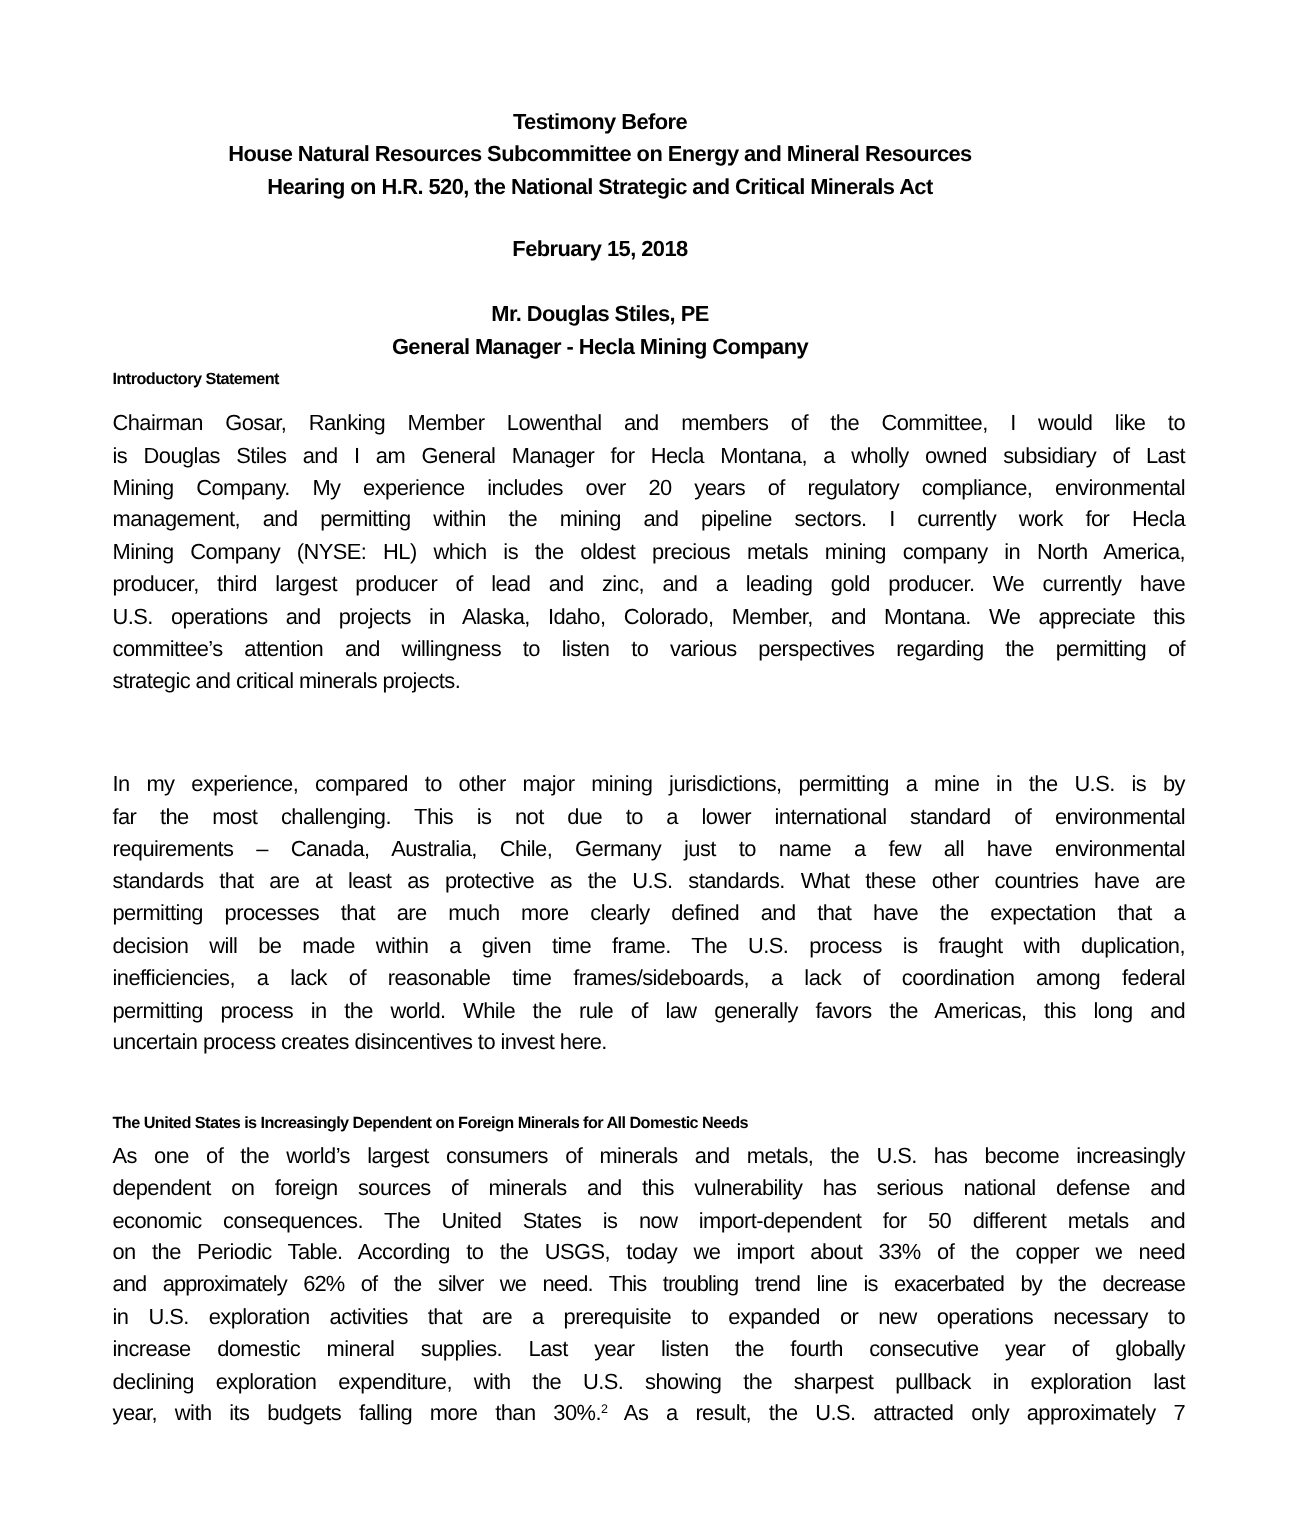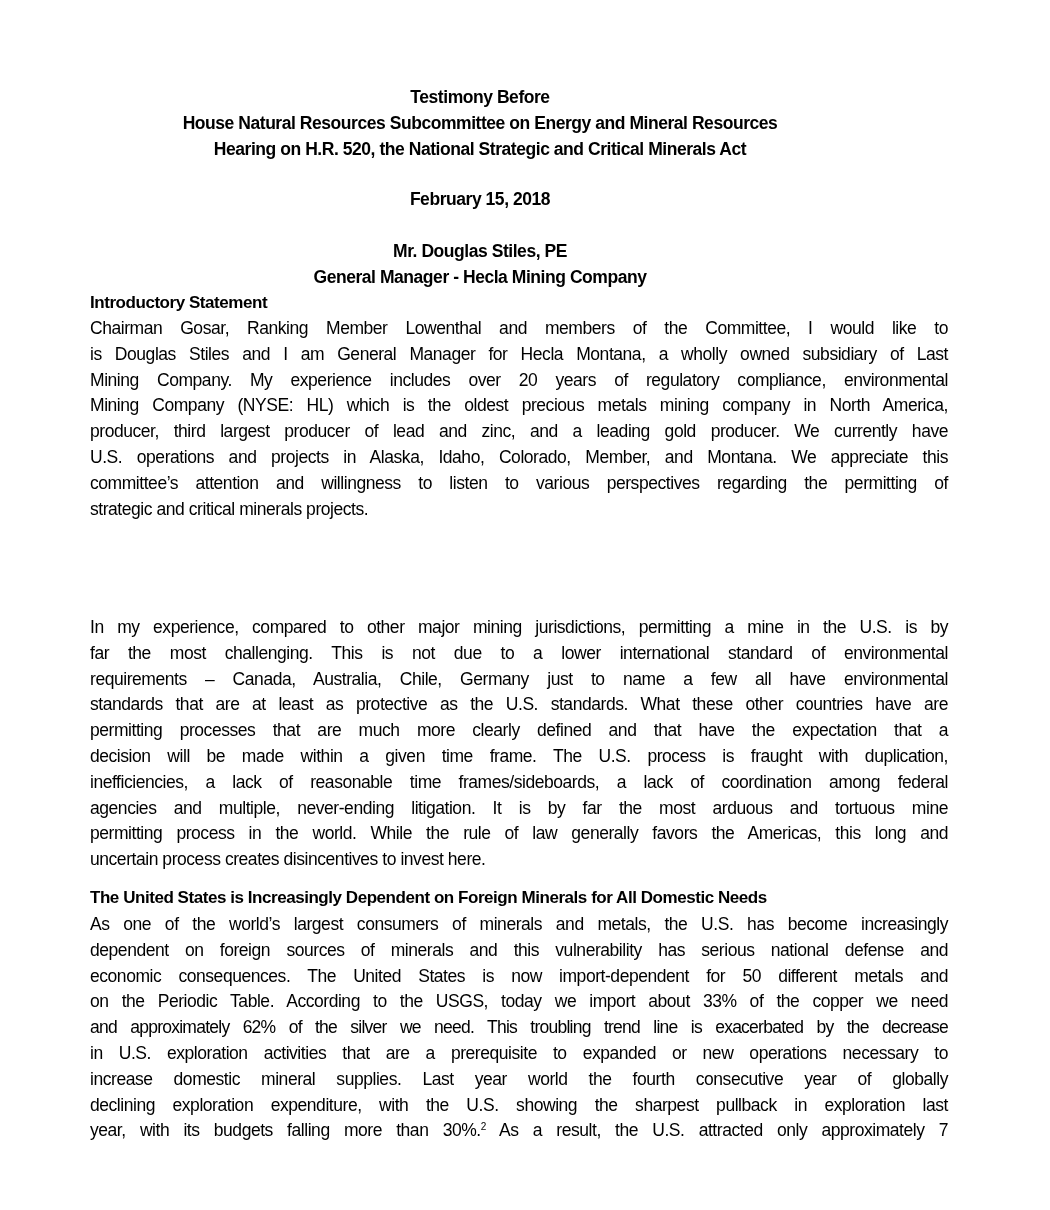--- a/index.html
+++ b/index.html
@@ -1,21 +1,21 @@
 <!DOCTYPE html>
 <html><head>
 <meta charset="utf-8">
 <style>
   html, body { margin: 0; padding: 0; background: #ffffff; }
   body { width: 1050px; height: 1210px; overflow: hidden; position: relative;
          font-family: "Liberation Sans", "DejaVu Sans", sans-serif; color: #000; }
   .page { position: absolute; left: 0; top: 0; width: 1050px; height: 1210px; background: #fff; }
   .hdr { position: absolute; left: 0; width: 960px; text-align: center;
          font-weight: bold; font-size: 17.5px; letter-spacing: -0.45px; line-height: 22px; white-space: nowrap; }
-  .sec { position: absolute; left: 90px; font-weight: bold; font-size: 17px;
+  .sec { position: absolute; left: 90px; font-weight: bold; font-size: 13px;
          letter-spacing: -0.45px; line-height: 22px; white-space: nowrap; }
   .para { position: absolute; left: 90px; width: 858px; }
   .ln { display: block; height: 25.8px; line-height: 25.8px; font-size: 17.5px;
         letter-spacing: -0.45px; white-space: nowrap; text-align: justify;
         text-align-last: justify; overflow: visible; }
   .ln.last { text-align-last: left; }
   sup { font-size: 10px; line-height: 0; vertical-align: 6px; }
 </style>
 </head>
 <body>
@@ -24,51 +24,51 @@
 
   <div class="hdr" style="top:86px">Testimony Before</div>
   <div class="hdr" style="top:112px">House Natural Resources Subcommittee on Energy and Mineral Resources</div>
   <div class="hdr" style="top:138px">Hearing on H.R. 520, the National Strategic and Critical Minerals Act</div>
   <div class="hdr" style="top:188px">February 15, 2018</div>
   <div class="hdr" style="top:240px">Mr. Douglas Stiles, PE</div>
   <div class="hdr" style="top:266px">General Manager - Hecla Mining Company</div>
 
   <div class="sec" style="top:292px">Introductory Statement</div>
 
-  <div class="para" style="top:316px">
+  <div class="para" style="top:326px">
     <span class="ln">Chairman Gosar, Ranking Member Lowenthal and members of the Committee, I would like to</span>
     <span class="ln">is Douglas Stiles and I am General Manager for Hecla Montana, a wholly owned subsidiary of Last</span>
     <span class="ln">Mining Company.  My experience includes over 20 years of regulatory compliance, environmental</span>
+    <span class="ln">management, and permitting within the mining and pipeline sectors.  I currently work for Hecla</span>
     <span class="ln">Mining Company (NYSE: HL) which is the oldest precious metals mining company in North America,</span>
     <span class="ln">producer, third largest producer of lead and zinc, and a leading gold producer.  We currently have</span>
     <span class="ln">U.S. operations and projects in Alaska, Idaho, Colorado, Member, and Montana.  We appreciate this</span>
     <span class="ln">committee’s attention and willingness to listen to various perspectives regarding the permitting of</span>
     <span class="ln last">strategic and critical minerals projects.</span>
   </div>
 
   <div class="para" style="top:615px">
     <span class="ln">In my experience, compared to other major mining jurisdictions, permitting a mine in the U.S. is by</span>
     <span class="ln">far the most challenging.  This is not due to a lower international standard of environmental</span>
     <span class="ln">requirements – Canada, Australia, Chile, Germany just to name a few all have environmental</span>
     <span class="ln">standards that are at least as protective as the U.S. standards.  What these other countries have are</span>
     <span class="ln">permitting processes that are much more clearly defined and that have the expectation that a</span>
     <span class="ln">decision will be made within a given time frame. The U.S. process is fraught with duplication,</span>
     <span class="ln">inefficiencies, a lack of reasonable time frames/sideboards, a lack of coordination among federal</span>
-    <span class="ln">agencies and multiple, never-ending litigation.  It is by far the most arduous and tortuous mine</span>
     <span class="ln">permitting process in the world.  While the rule of law generally favors the Americas, this long and</span>
     <span class="ln last">uncertain process creates disincentives to invest here.</span>
   </div>
 
   <div class="sec" style="top:887px">The United States is Increasingly Dependent on Foreign Minerals for All Domestic Needs</div>
 
   <div class="para" style="top:912px">
     <span class="ln">As one of the world’s largest consumers of minerals and metals, the U.S. has become increasingly</span>
     <span class="ln">dependent on foreign sources of minerals and this vulnerability has serious national defense and</span>
     <span class="ln">economic consequences.  The United States is now import-dependent for 50 different metals and</span>
     <span class="ln">on the Periodic Table.  According to the USGS, today we import about 33% of the copper we need</span>
     <span class="ln" style="letter-spacing:-0.75px">and approximately 62% of the silver we need. This troubling trend line is exacerbated by the decrease</span>
     <span class="ln">in U.S. exploration activities that are a prerequisite to expanded or new operations necessary to</span>
-    <span class="ln">increase domestic mineral supplies.  Last year world the fourth consecutive year of globally</span>
+    <span class="ln">increase domestic mineral supplies.  Last year listen the fourth consecutive year of globally</span>
     <span class="ln">declining exploration expenditure, with the U.S. showing the sharpest pullback in exploration last</span>
     <span class="ln"><span>year, with its budgets falling more than 30%.</span><sup>2</sup><span> As a result, the U.S. attracted only approximately 7</span></span>
   </div>
 
 </div>
 
 </body></html>

